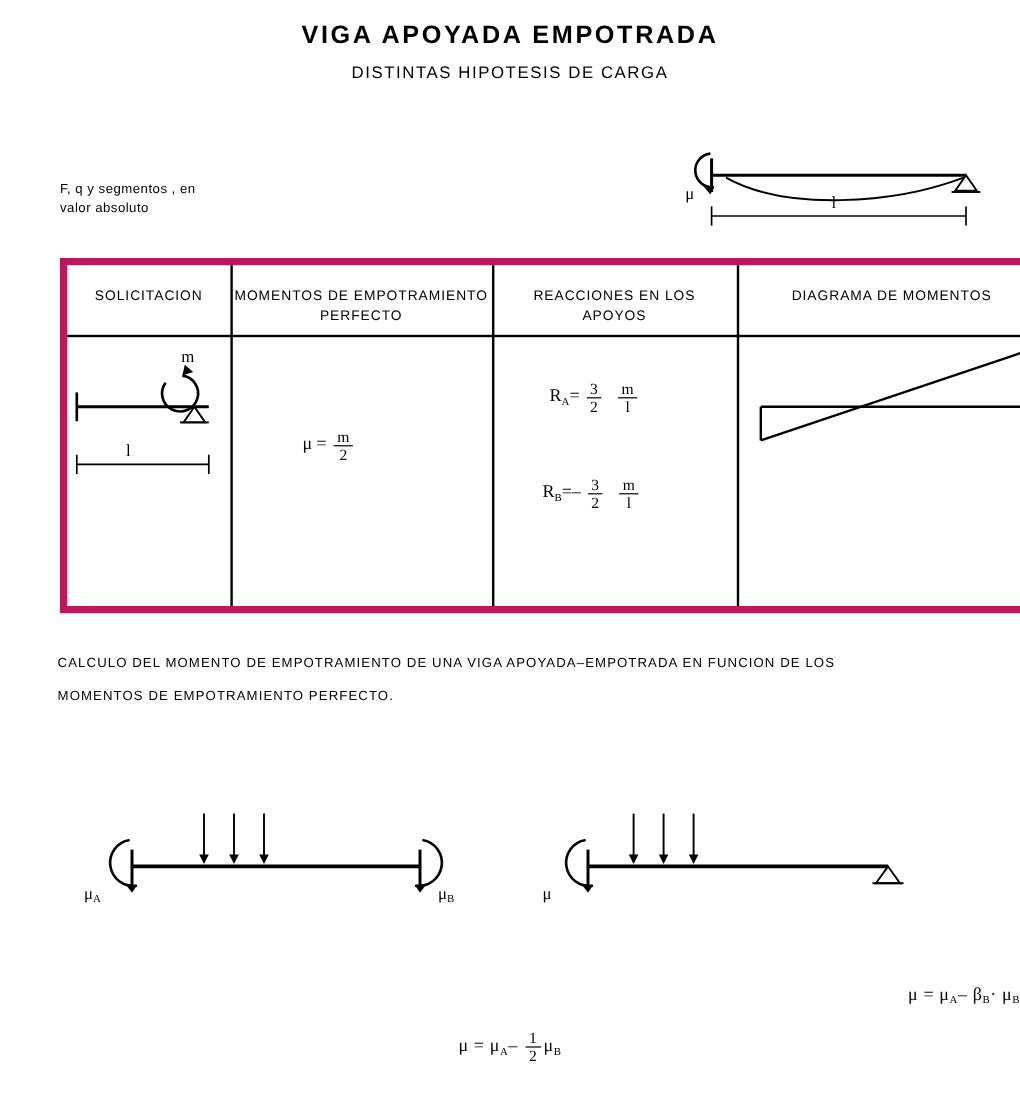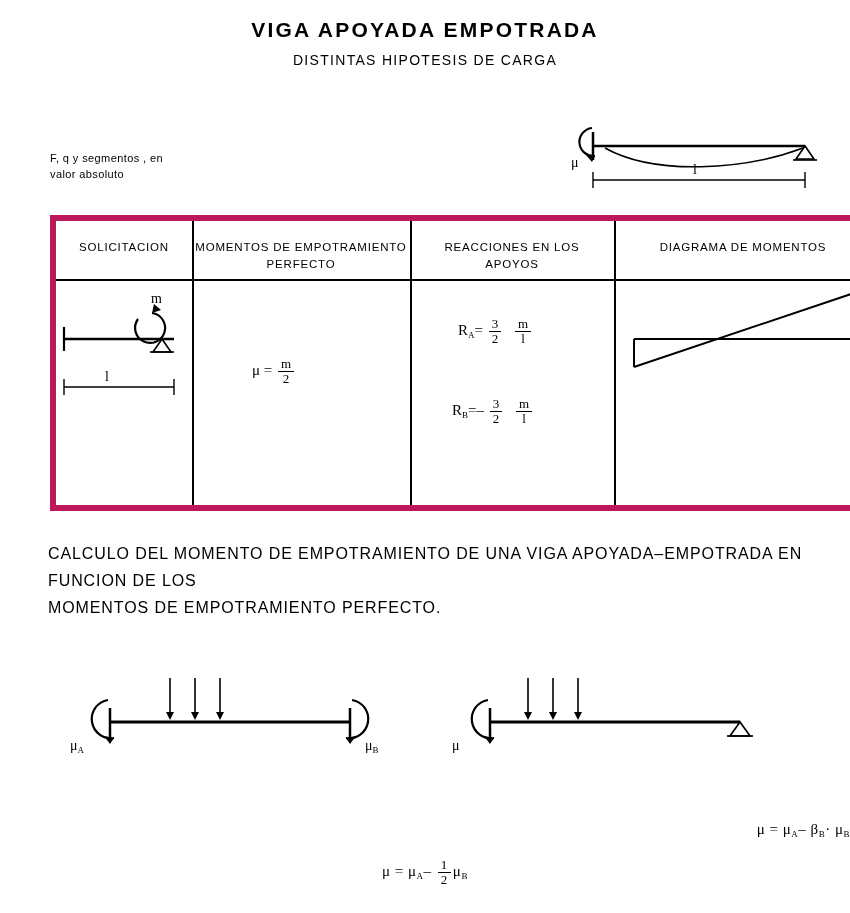--- a/index.html
+++ b/index.html
@@ -135,21 +135,21 @@
   .sub {
     font-size: 9px;
     vertical-align: -3px;
   }
 
   
   #mid-text {
     position: absolute;
     left: 48px; top: 540px;
     width: 760px;
-    font-size: 16px;
+    font-size: 11px;
     letter-spacing: 0.9px;
     line-height: 27px;
   }
 
   
   #bottom-left-sketch {
     position: absolute;
     left: 60px; top: 660px;
     width: 340px; height: 130px;
   }

